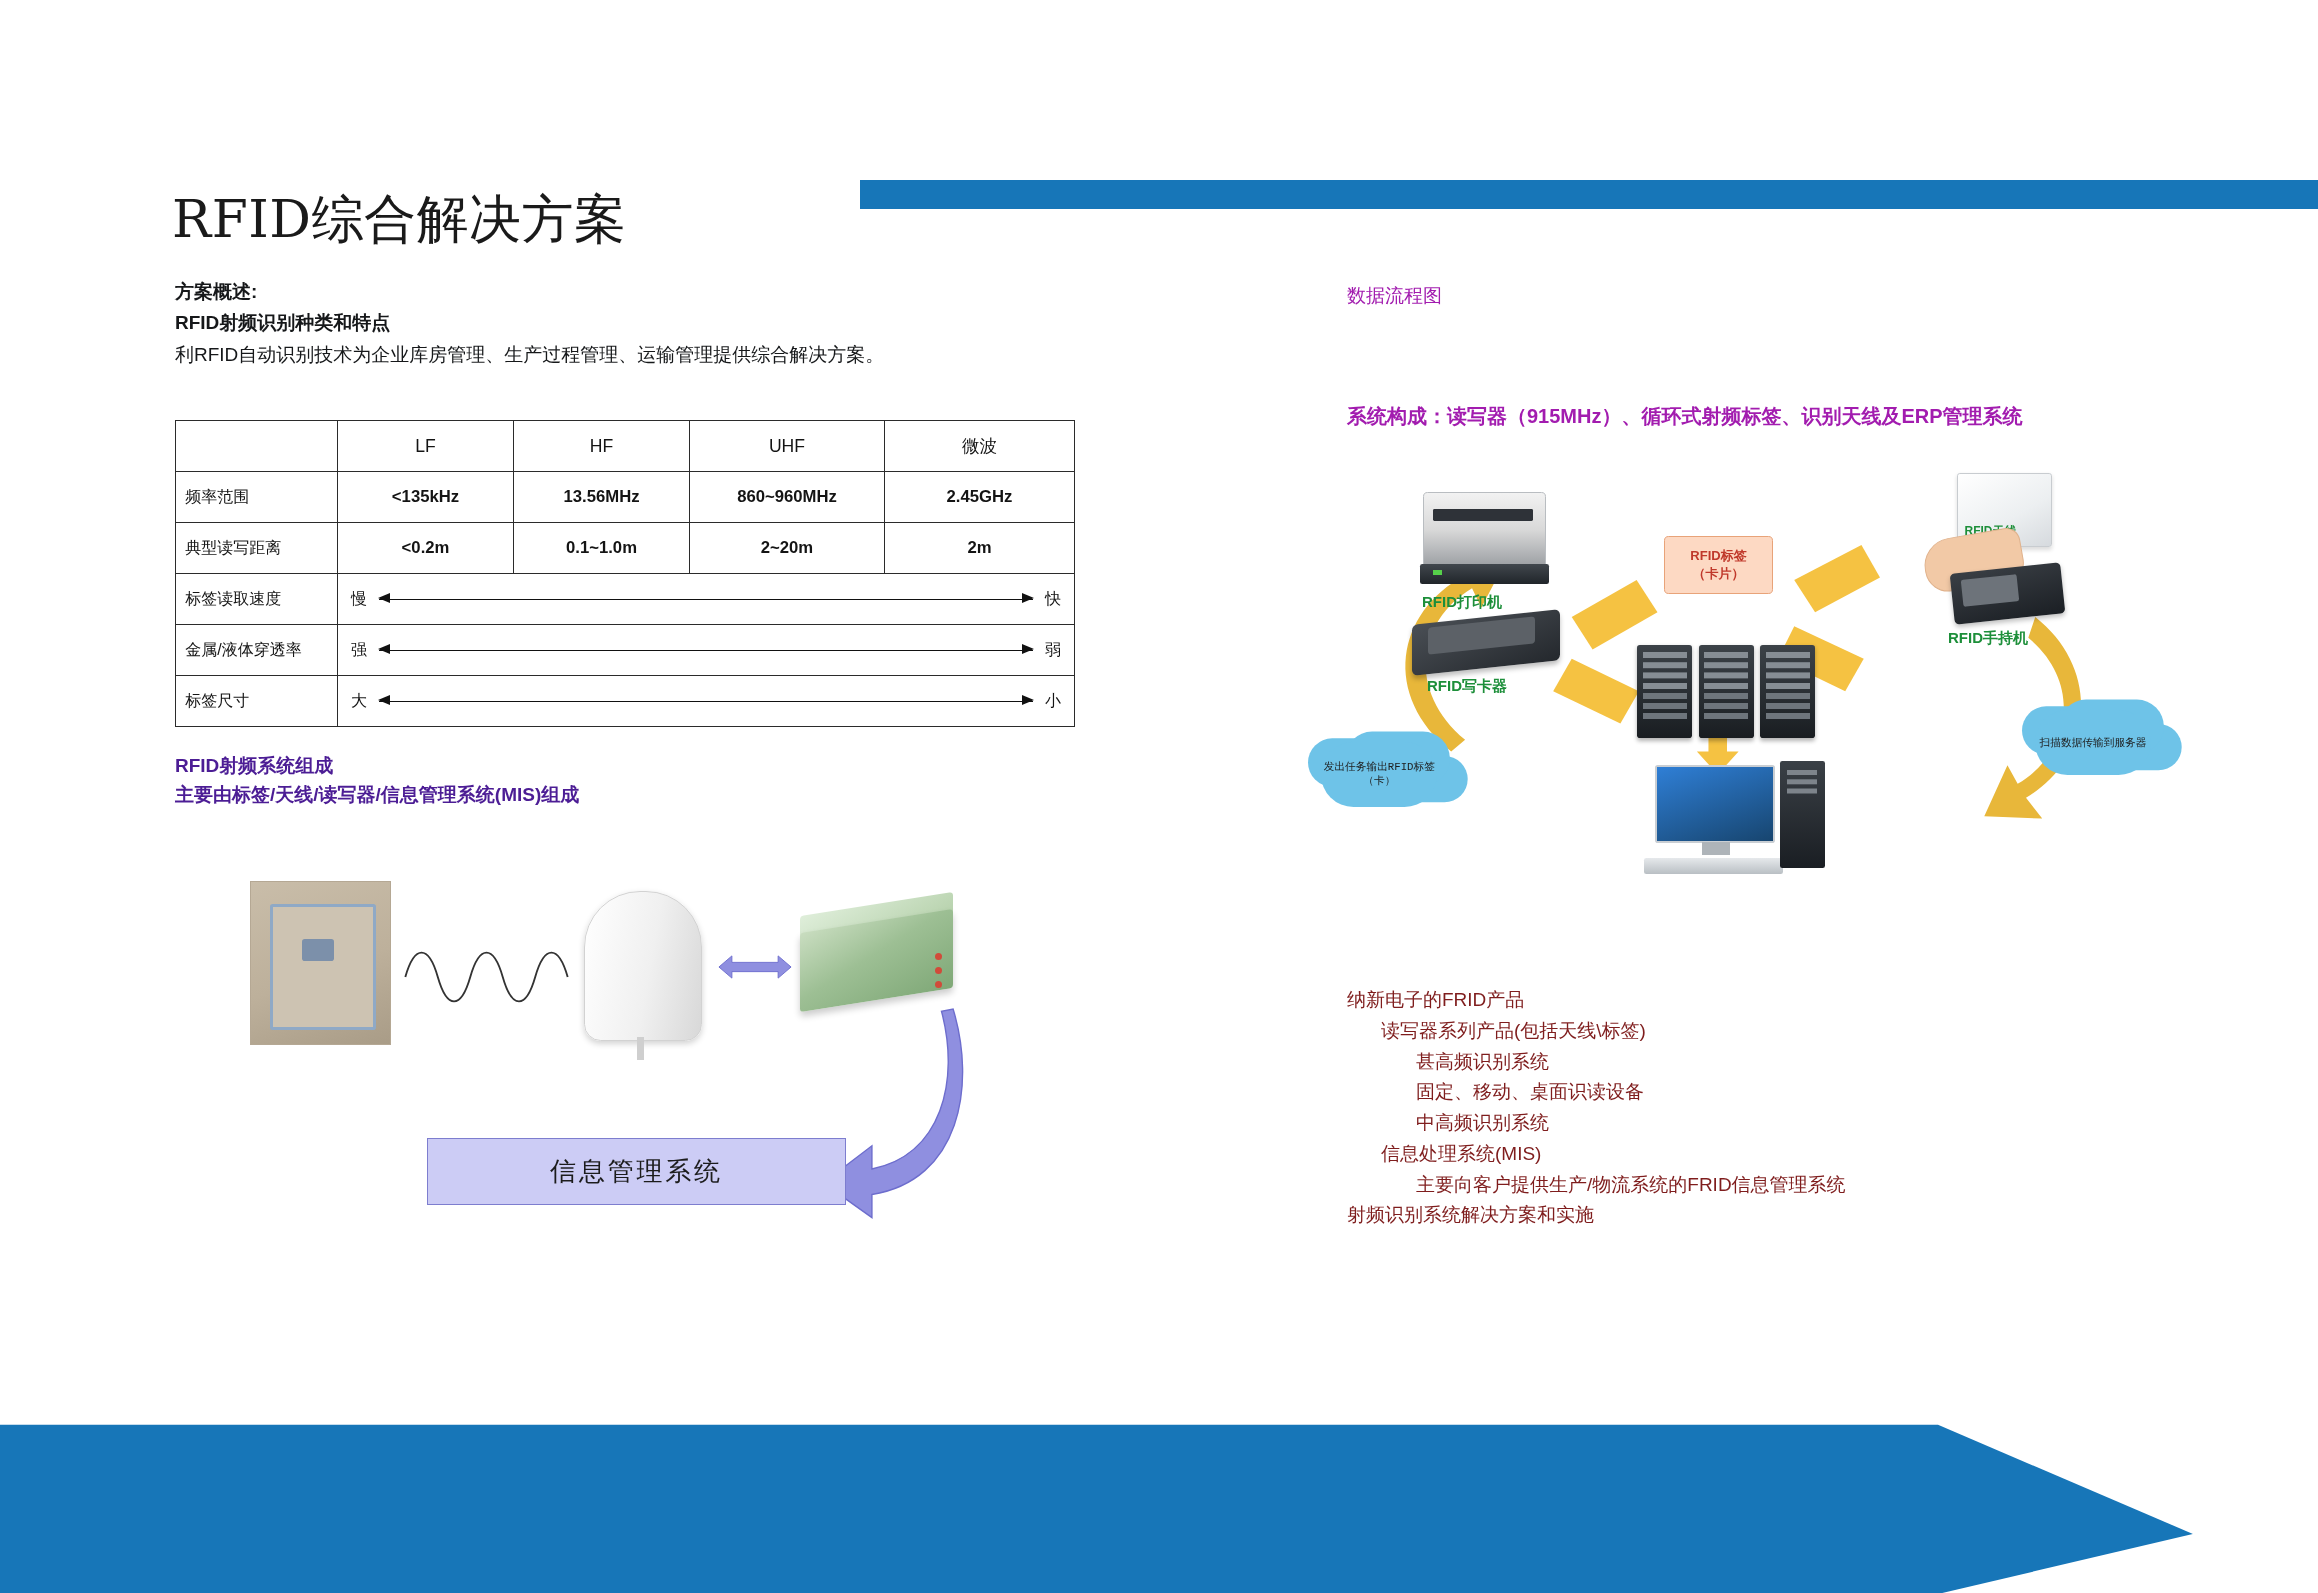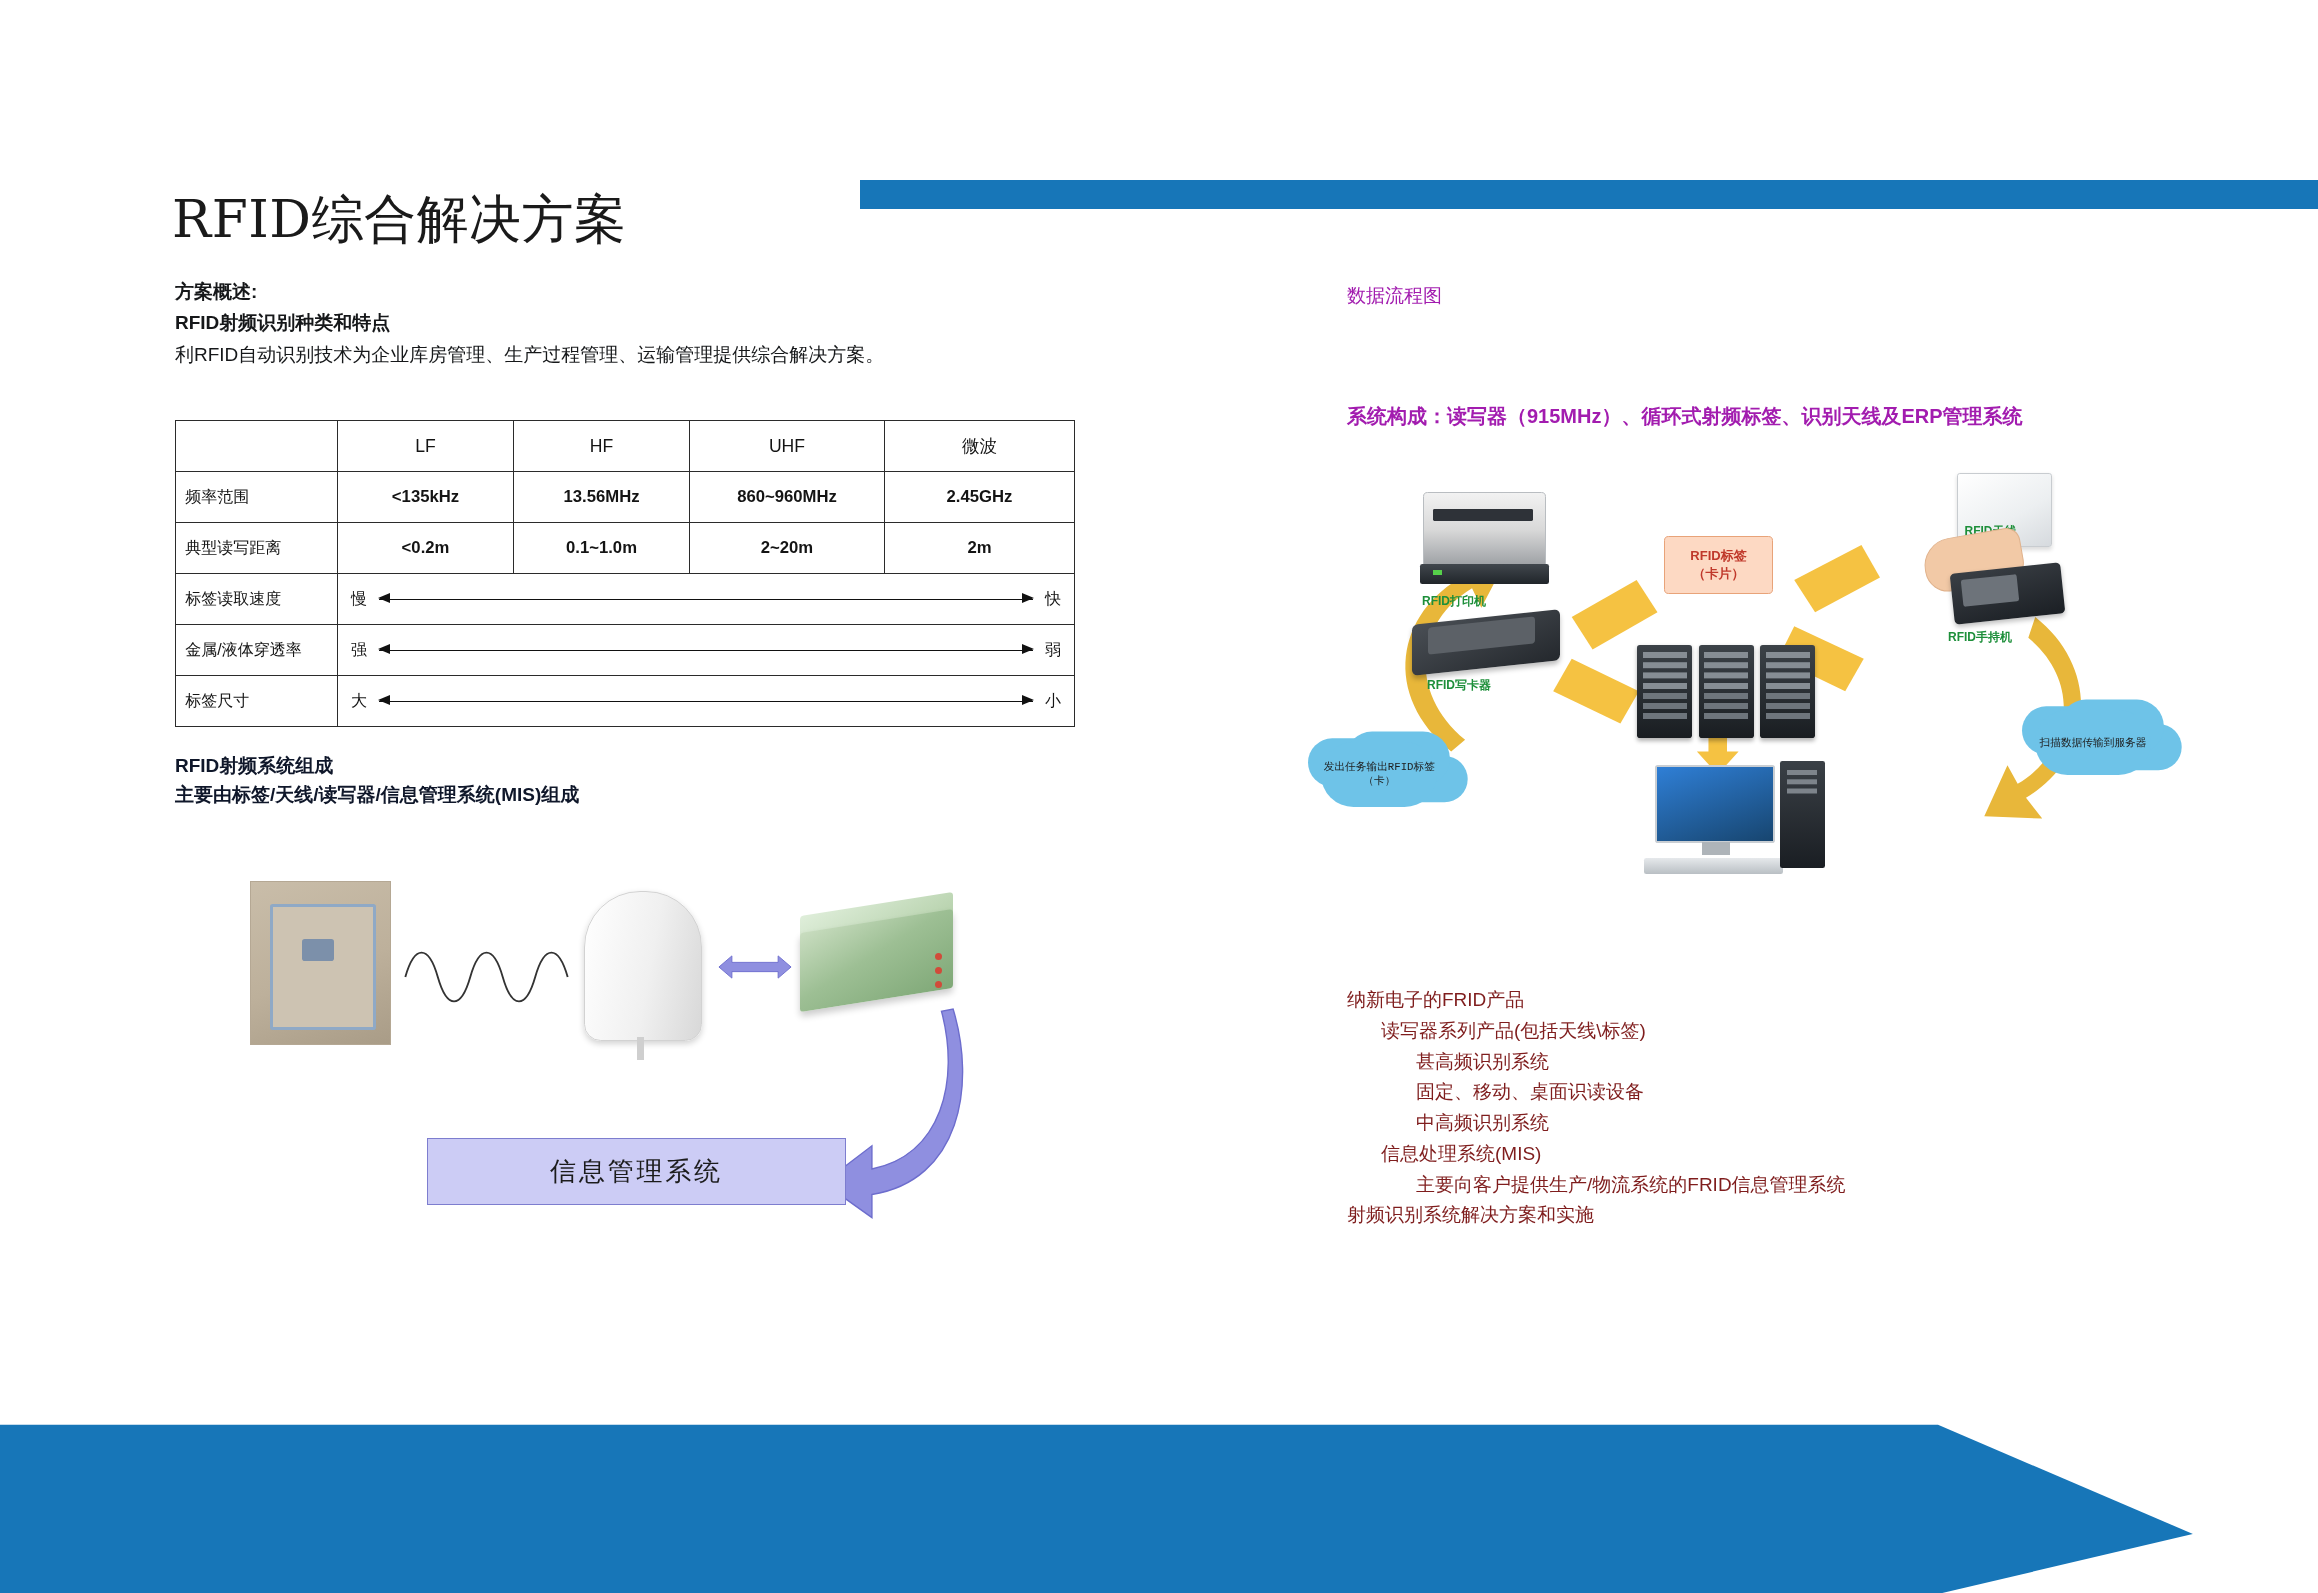--- a/index.html
+++ b/index.html
@@ -133,21 +133,21 @@
   .dbl-arrow:before { left: -0.9px; border-right: 12px solid #111; }
   .dbl-arrow:after { right: -0.9px; border-left: 12px solid #111; }
 
   
   .under-tbl {
     position: absolute;
     left: 175px;
     top: 751px;
     font-size: 19px;
     font-weight: bold;
-    color: #0f172a;
+    color: #4c1d95;
     line-height: 1.55;
   }
 
   
   .illus {
     position: absolute;
     left: 250px;
     top: 872px;
     width: 723px;
     height: 334px;
@@ -430,21 +430,21 @@
     text-align: center;
   }
   .cloud span { font-size: 10.7px; color: #1d1d1d; line-height: 1.25; position: relative; z-index: 3; }
   #cloud-left { left: 9.3px; top: 278px; font-family: Liberation Mono, monospace; }
   #cloud-right { left: 723px; top: 246px; }
 
   .yarrow { position: absolute; }
 
   .device-label {
     position: absolute;
-    font-size: 12px;
+    font-size: 15px;
     font-weight: bold;
     color: #1d8f3a;
     white-space: nowrap;
   }
   #lbl-printer { left: 110px; top: 129px; }
   #lbl-writer  { left: 115px; top: 213px; }
   #lbl-handheld{ left: 636px; top: 165px; }
 
   
   .bullets {

